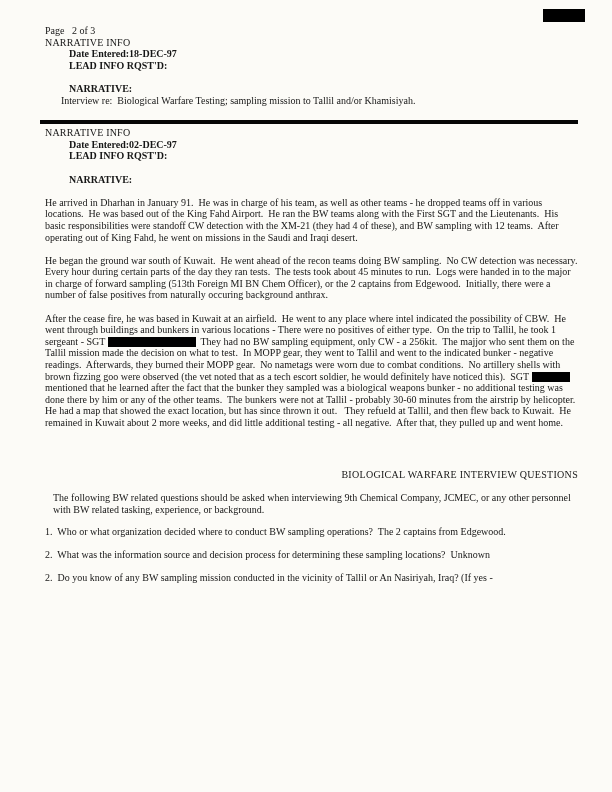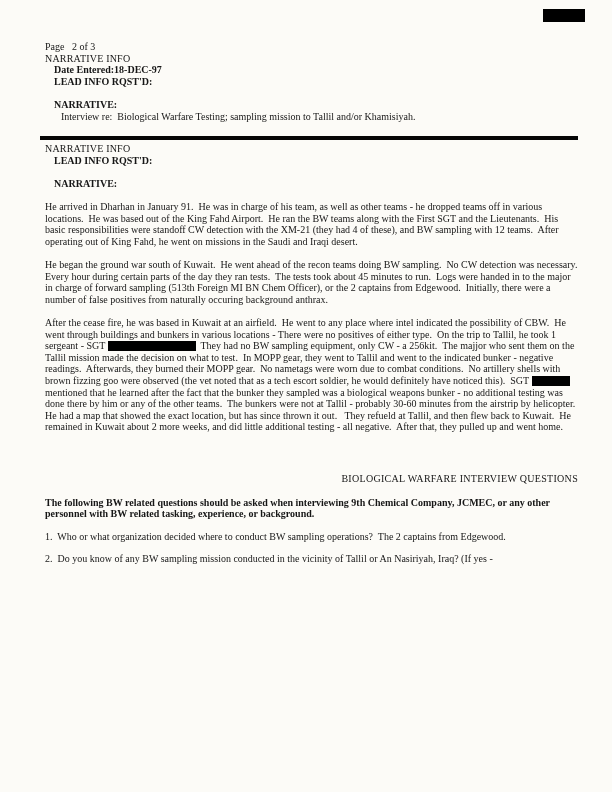--- a/index.html
+++ b/index.html
@@ -25,30 +25,30 @@
     top: 9px;
     right: 27px;
     width: 42px;
     height: 13px;
     background: #000;
   }
   .content {
     position: absolute;
     left: 45px;
     right: 34px;
-    top: 41px;
+    top: 25px;
   }
   .pre { white-space: pre-wrap; }
   .blk-header {
     font-weight: normal;
     letter-spacing: 0.2px;
   }
   .field {
     font-weight: bold;
-    margin-left: 9px;
+    margin-left: 24px;
   }
   .gap-above { margin-top: 11.6px; }
   .narrative-text { margin-left: 16px; }
   .rule {
     height: 4px;
     background: #060606;
     margin: 14px 0 3px -5px;
     width: calc(100% + 5px);
   }
   .body-para { margin: 11.6px 0 0 0; }
@@ -57,21 +57,21 @@
     height: 10px;
     background: #000;
     vertical-align: text-bottom;
   }
   .q-heading {
     margin-top: 40px;
     margin-left: 15px;
     letter-spacing: 0.3px;
     text-align: right;
   }
-  .q-intro { margin: 12px 0 0 0; font-weight: bold; }
+  .q-intro { margin: 12px 0 0 8px; }
   .question { margin: 11px 0 0 0; }
 </style>
 </head>
 <body>
 
 <div class="page">
   <div class="corner-redaction"></div>
 
   <div class="content">
 
@@ -82,32 +82,34 @@
       <div class="field">Date Entered:18-DEC-97</div>
       <div class="field">LEAD INFO RQST'D:</div>
       <div class="field gap-above">NARRATIVE:</div>
       <div class="narrative-text pre">Interview re:  Biological Warfare Testing; sampling mission to Tallil and/or Khamisiyah.</div>
     </section>
 
     <div class="rule"></div>
 
     <section>
       <div class="blk-header">NARRATIVE INFO</div>
+      <div class="field">Date Entered:02-DEC-97</div>
       <div class="field">LEAD INFO RQST'D:</div>
       <div class="field gap-above">NARRATIVE:</div>
       <div>
           <p class="body-para pre">He arrived in Dharhan in January 91.  He was in charge of his team, as well as other teams - he dropped teams off in various locations.  He was based out of the King Fahd Airport.  He ran the BW teams along with the First SGT and the Lieutenants.  His basic responsibilities were standoff CW detection with the XM-21 (they had 4 of these), and BW sampling with 12 teams.  After operating out of King Fahd, he went on missions in the Saudi and Iraqi desert.</p>
           <p class="body-para pre">He began the ground war south of Kuwait.  He went ahead of the recon teams doing BW sampling.  No CW detection was necessary.  Every hour during certain parts of the day they ran tests.  The tests took about 45 minutes to run.  Logs were handed in to the major in charge of forward sampling (513th Foreign MI BN Chem Officer), or the 2 captains from Edgewood.  Initially, there were a number of false positives from naturally occuring background anthrax.</p>
           <p class="body-para pre">After the cease fire, he was based in Kuwait at an airfield.  He went to any place where intel indicated the possibility of CBW.  He went through buildings and bunkers in various locations - There were no positives of either type.  On the trip to Tallil, he took 1 sergeant - SGT <span class="redaction" style="width: 88px;"></span>  They had no BW sampling equipment, only CW - a 256kit.  The majjor who sent them on the Tallil mission made the decision on what to test.  In MOPP gear, they went to Tallil and went to the indicated bunker - negative readings.  Afterwards, they burned their MOPP gear.  No nametags were worn due to combat conditions.  No artillery shells with brown fizzing goo were observed (the vet noted that as a tech escort soldier, he would definitely have noticed this).  SGT <span class="redaction" style="width: 38px;"></span> mentioned that he learned after the fact that the bunker they sampled was a biological weapons bunker - no additional testing was done there by him or any of the other teams.  The bunkers were not at Tallil - probably 30-60 minutes from the airstrip by helicopter.  He had a map that showed the exact location, but has since thrown it out.   They refueld at Tallil, and then flew back to Kuwait.  He remained in Kuwait about 2 more weeks, and did little additional testing - all negative.  After that, they pulled up and went home.</p>
         </div>
     </section>
 
     <section>
       <div class="q-heading">BIOLOGICAL WARFARE INTERVIEW QUESTIONS</div>
       <p class="q-intro pre">The following BW related questions should be asked when interviewing 9th Chemical Company, JCMEC, or any other personnel with BW related tasking, experience, or background.</p>
       <div>
           <p class="question pre">1.  Who or what organization decided where to conduct BW sampling operations?  The 2 captains from Edgewood.</p>
+          <p class="question pre">2.  What was the information source and decision process for determining these sampling locations?  Unknown</p>
           <p class="question pre">2.  Do you know of any BW sampling mission conducted in the vicinity of Tallil or An Nasiriyah, Iraq? (If yes -</p>
         </div>
     </section>
 
   </div>
 </div>
 
 </body></html>

